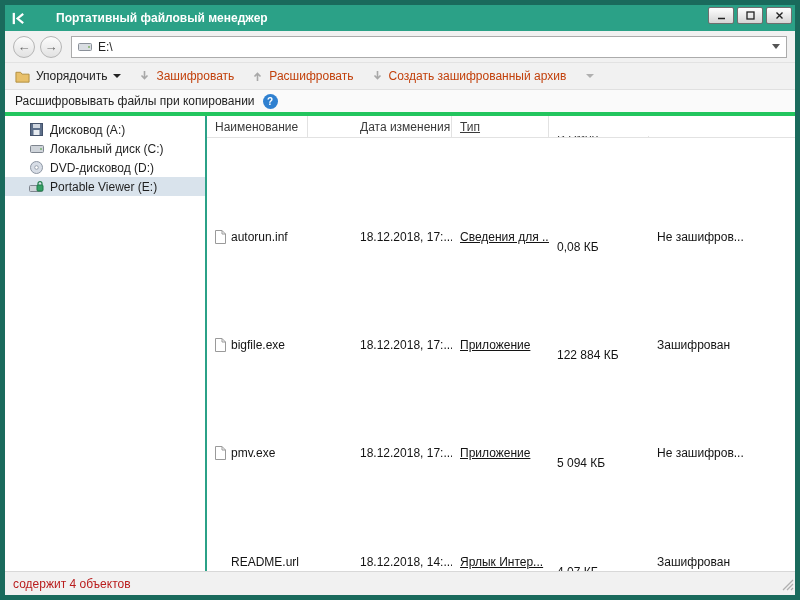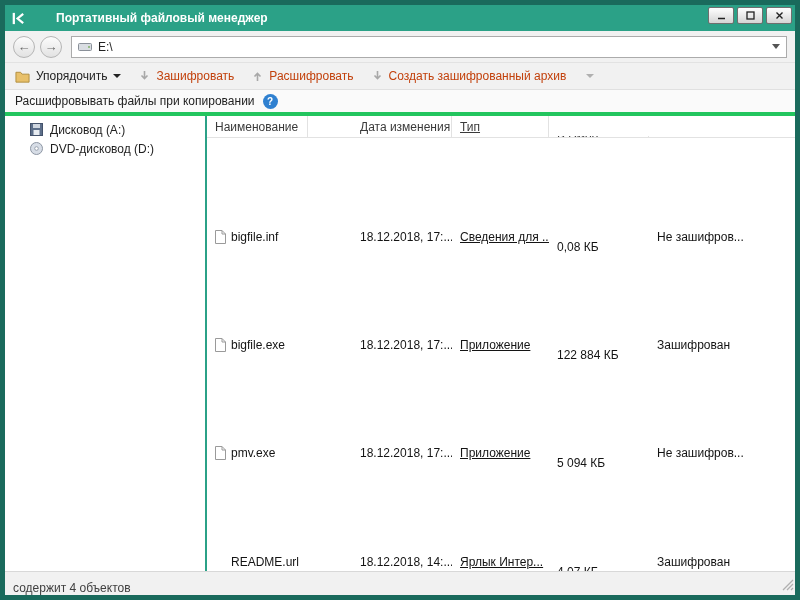--- a/index.html
+++ b/index.html
@@ -103,22 +103,22 @@
   .frow{ display:flex; height:19px; align-items:center; font-size:12px; color:#141414; cursor:pointer; }
   .cell{
     padding-left:8px; display:flex; align-items:center; gap:5px;
     white-space:nowrap; overflow:hidden; height:100%;
   }
   .file-icon{ display:inline-flex; width:11px; flex:0 0 11px; }
   .invisible{ visibility:hidden; }
   
   .statusbar{
     flex:0 0 24px; background:#f1f1f1; border-top:1px solid #d8d8d8;
-    display:flex; align-items:flex-end; padding:0 8px;
-    font-size:12px; color:#404040; position:relative;
+    display:flex; align-items:center; padding:0 8px;
+    font-size:12px; color:#b91c1c; position:relative;
   }
   .grip{ position:absolute; right:1px; bottom:1px; cursor:nwse-resize; }
 </style>
 </head>
 <body>
 
 <div class="window">
 
   <div class="titlebar">
     <span class="logo">
@@ -218,26 +218,45 @@
           <svg width="13" height="13">
               <rect x="0.5" y="0.5" width="12" height="12" fill="#5d6f8a" stroke="#44526b"></rect>
               <rect x="3" y="1" width="7" height="4" fill="#cfd6e0"></rect>
               <rect x="3.5" y="7" width="6" height="5" fill="#e8ecf1"></rect>
             </svg>
         </span>
         <span>Дисковод (A:)</span>
       </div>
       <div class="side-item">
         <span class="side-icon">
+          <svg width="14" height="12">
+              <rect x="0.5" y="2.5" width="13" height="7" rx="1" fill="#cfd4da" stroke="#7e858f"></rect>
+              <circle cx="11" cy="6" r="1" fill="#74b36e"></circle>
+            </svg>
+        </span>
+        <span>Локальный диск (C:)</span>
+      </div>
+      <div class="side-item">
+        <span class="side-icon">
           <svg width="13" height="13">
               <circle cx="6.5" cy="6.5" r="6" fill="#d7dde6" stroke="#8d96a3"></circle>
               <circle cx="6.5" cy="6.5" r="1.8" fill="#fff" stroke="#9aa3af"></circle>
             </svg>
         </span>
         <span>DVD-дисковод (D:)</span>
+      </div>
+      <div class="side-item selected">
+        <span class="side-icon">
+          <svg width="15" height="14">
+              <rect x="0.5" y="5.5" width="13" height="6" rx="1" fill="#cfd4da" stroke="#7e858f"></rect>
+              <path d="M9 5V3.6a2 2 0 0 1 4 0V5" fill="none" stroke="#1f7a48" stroke-width="1.2"></path>
+              <rect x="8" y="5" width="6" height="6" rx="1" fill="#35a065" stroke="#1f7a48"></rect>
+            </svg>
+        </span>
+        <span>Portable Viewer (E:)</span>
       </div>
     </div>
 
     <div class="divider"></div>
 
     <div class="filearea">
       <div class="grid-head">
         <div class="hcol w-name">Наименование</div>
         <div class="hcol w-date">Дата изменения</div>
         <div class="hcol w-type">Тип</div>
@@ -246,21 +265,21 @@
       </div>
 
       <div class="frow">
         <div class="cell w-name">
           <span class="file-icon">
             <svg width="11" height="14">
                 <path d="M0.5 0.5h6.5l3.5 3.5v9.5h-10z" fill="#fff" stroke="#9a9a9a"></path>
                 <path d="M7 0.5V4h3.5" fill="none" stroke="#9a9a9a"></path>
               </svg>
           </span>
-          <span>bigfile.inf</span>
+          <span>autorun.inf</span>
         </div>
         <div class="cell w-date">18.12.2018, 17:...</div>
         <div class="cell w-type">Сведения для ...</div>
         <div class="cell w-size">0,08 КБ</div>
         <div class="cell w-status">Не зашифров...</div>
       </div>
 
       <div class="frow">
         <div class="cell w-name">
           <span class="file-icon">

